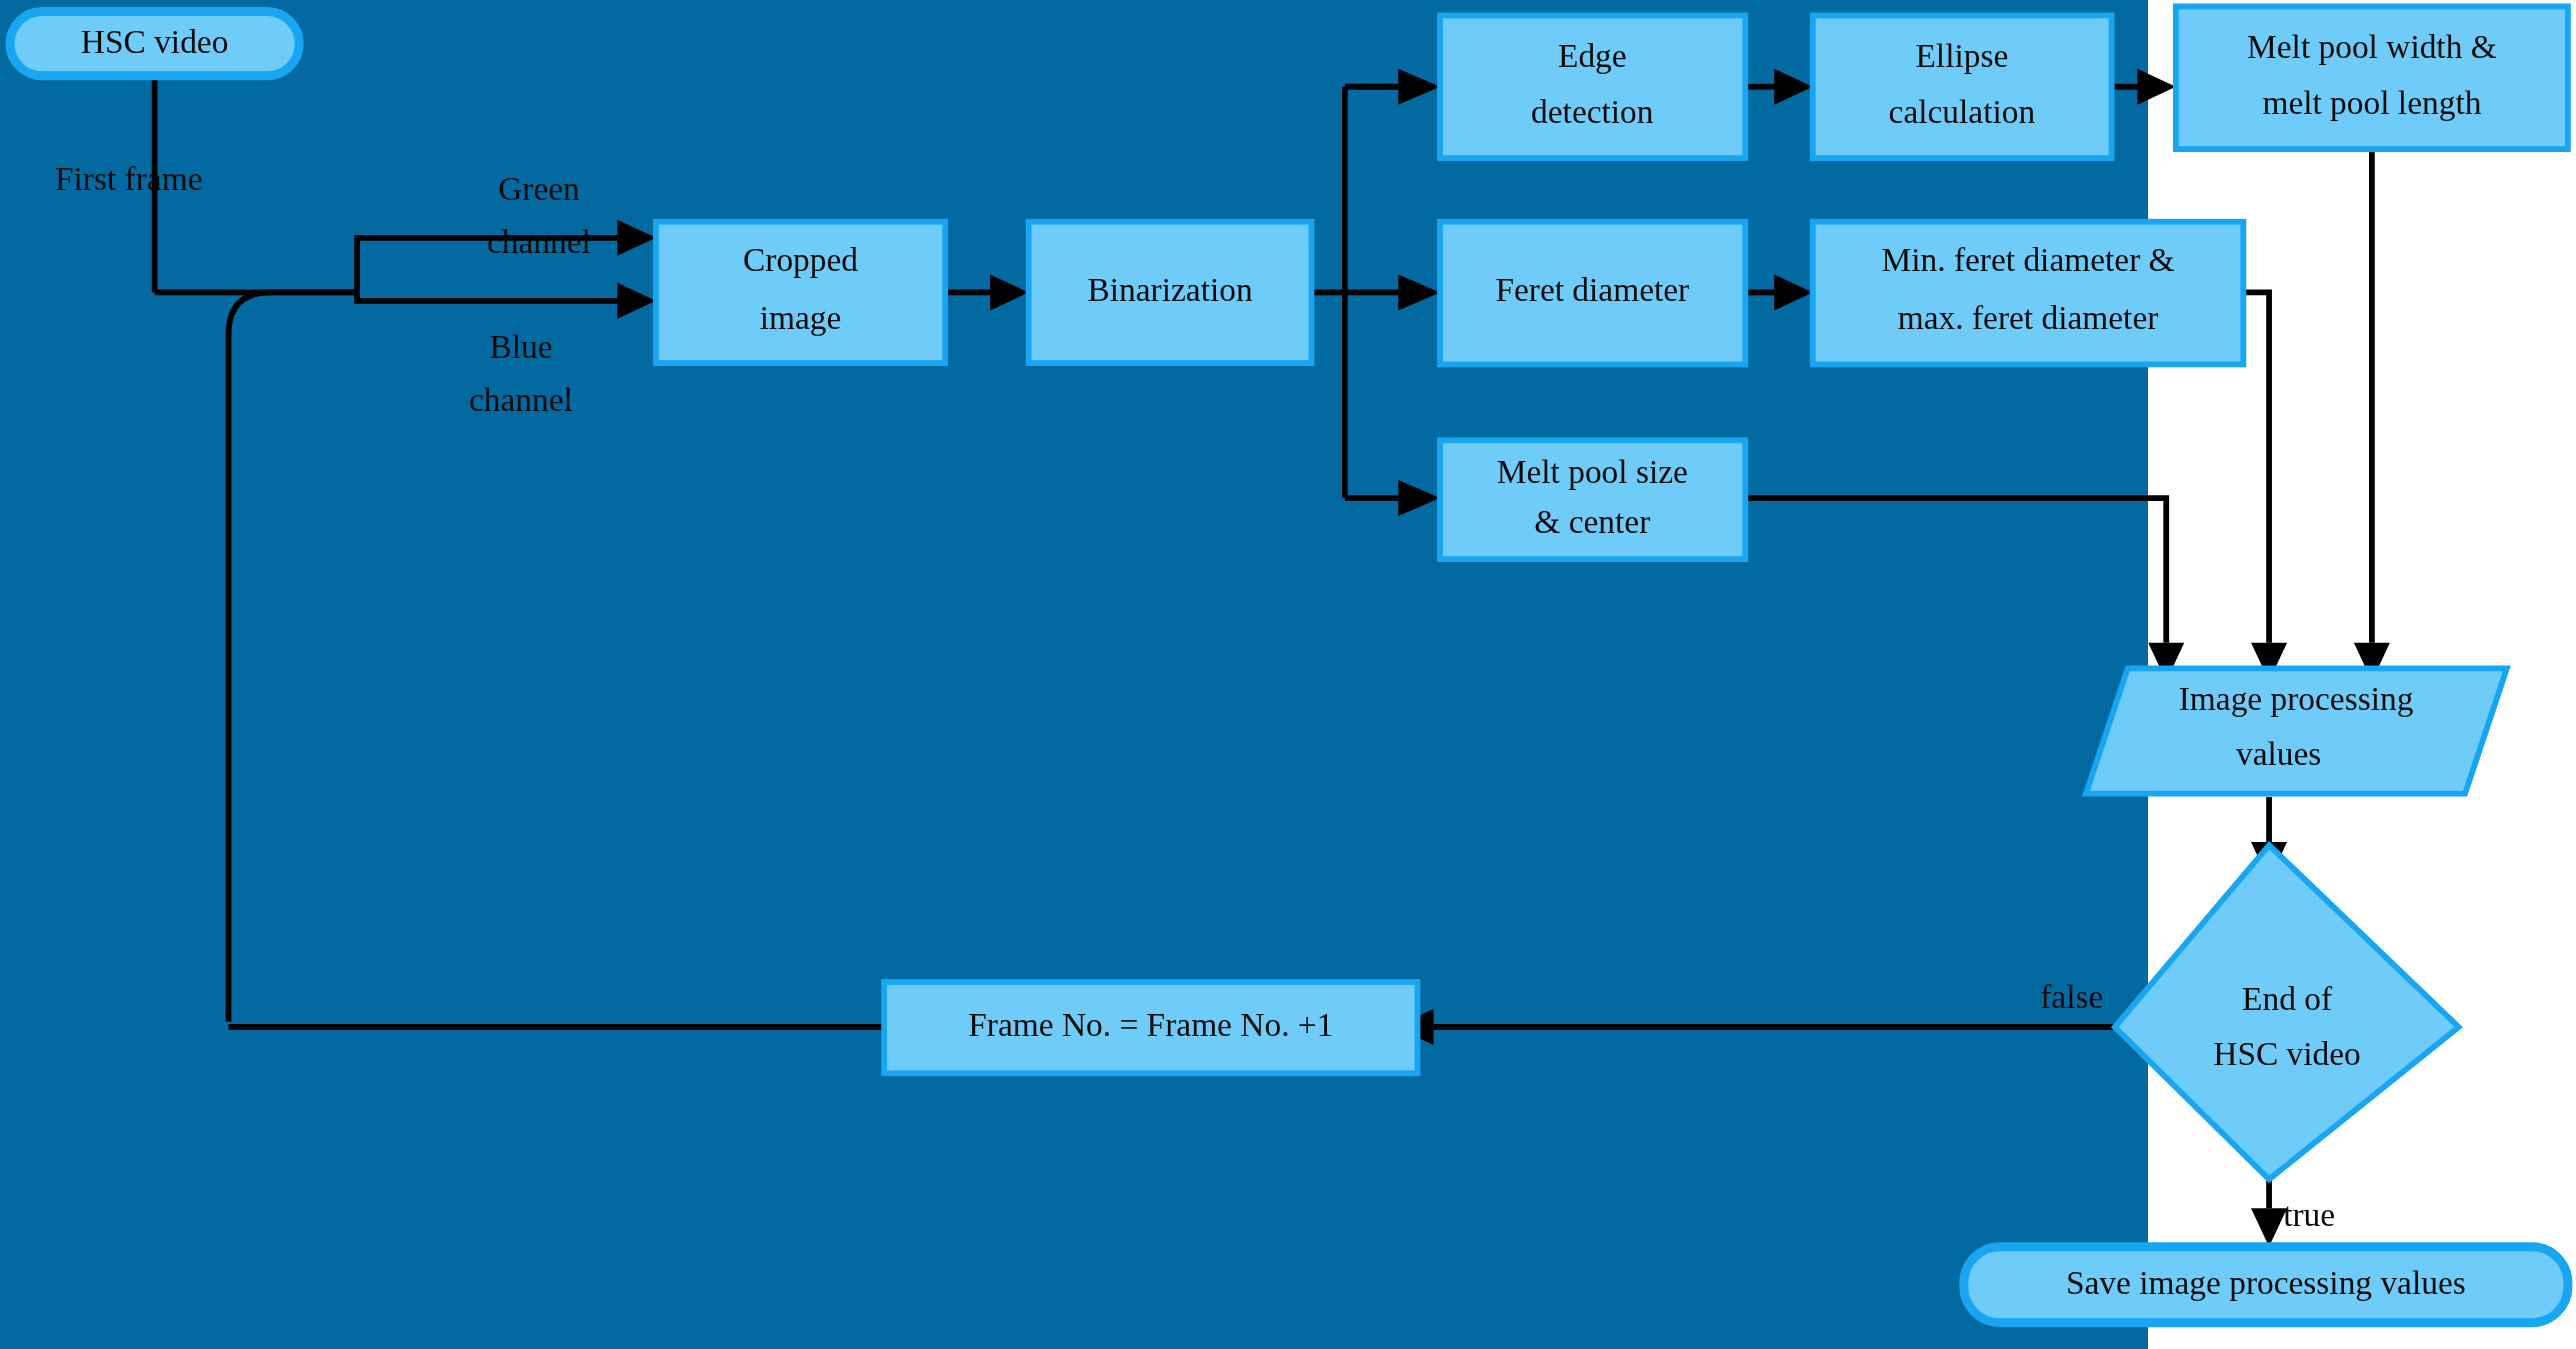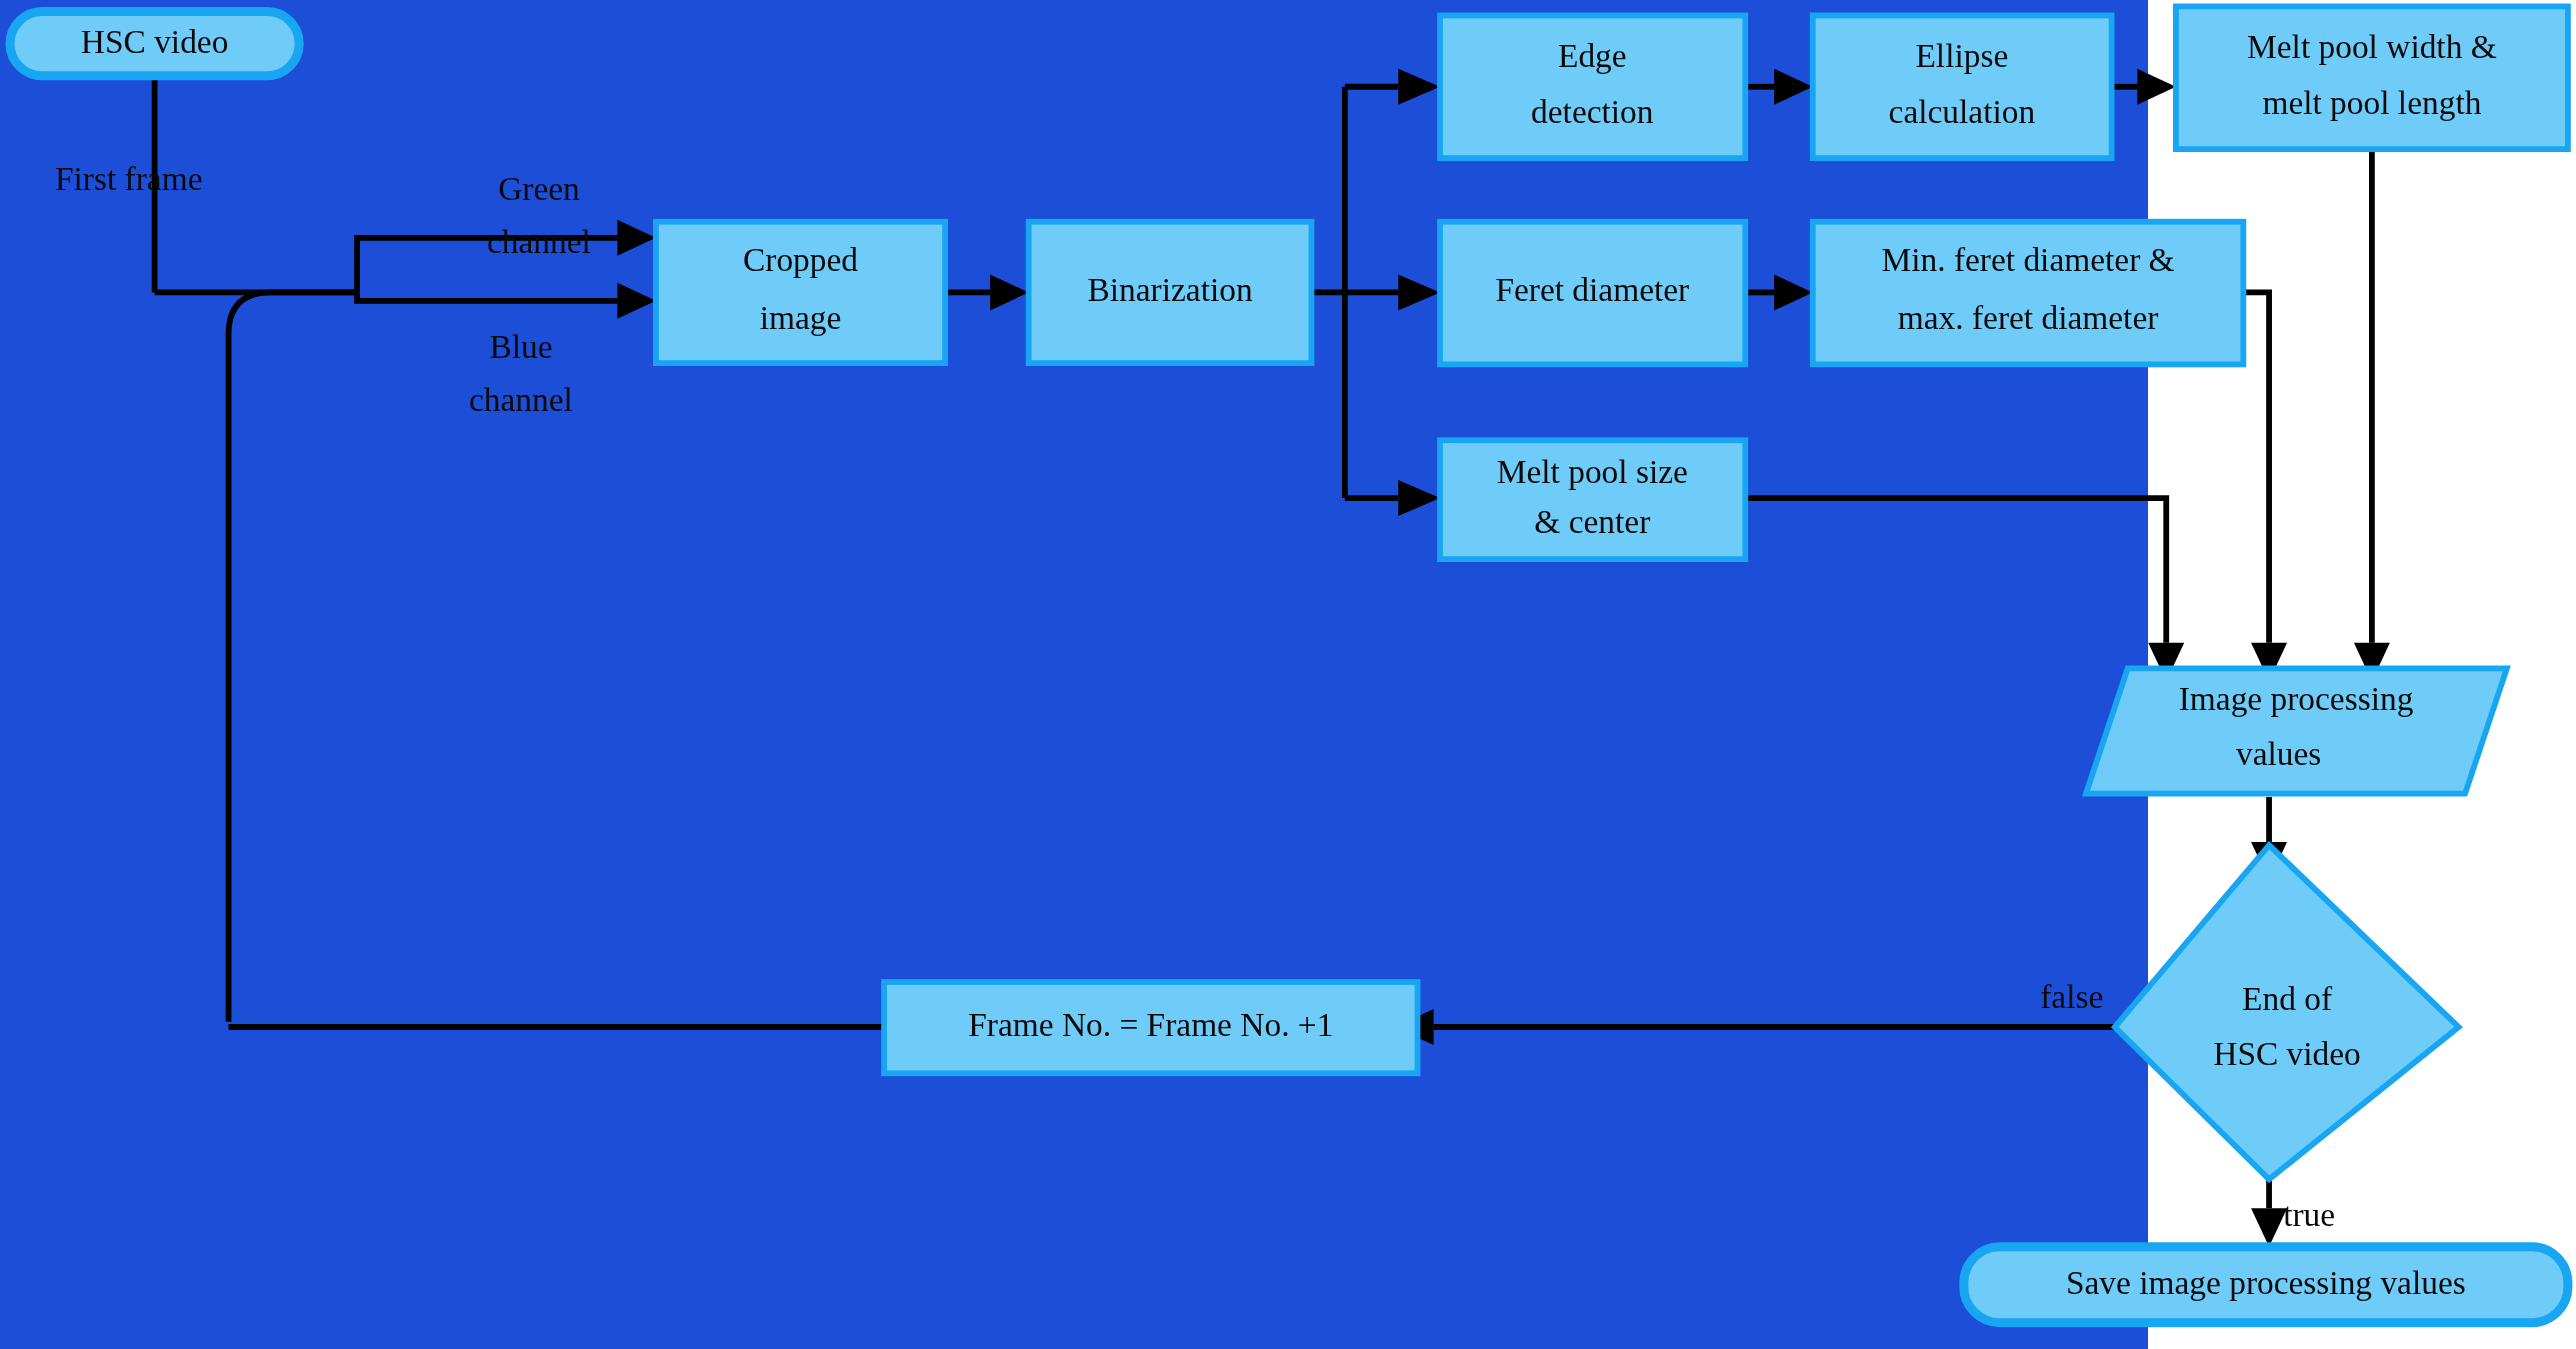--- a/index.html
+++ b/index.html
@@ -10,21 +10,21 @@
   body {
     width: 2576px;
     height: 1349px;
     overflow: hidden;
     font-family: "Liberation Serif", "DejaVu Serif", serif;
   }
   #flowchart-root {
     position: relative;
     width: 2148px;
     height: 1349px;
-    background: #1d4ed8;
+    background: #0369a1;
   }
   svg.diagram {
     display: block;
     width: 2576px;
     height: 1349px;
   }
   .node-fill   { fill: #6FCBF8; }
   .node-stroke { stroke: #18A5F2; stroke-width: 9; }
   .node-stroke-thick { stroke: #18A5F2; stroke-width: 14; }
   .edge {

